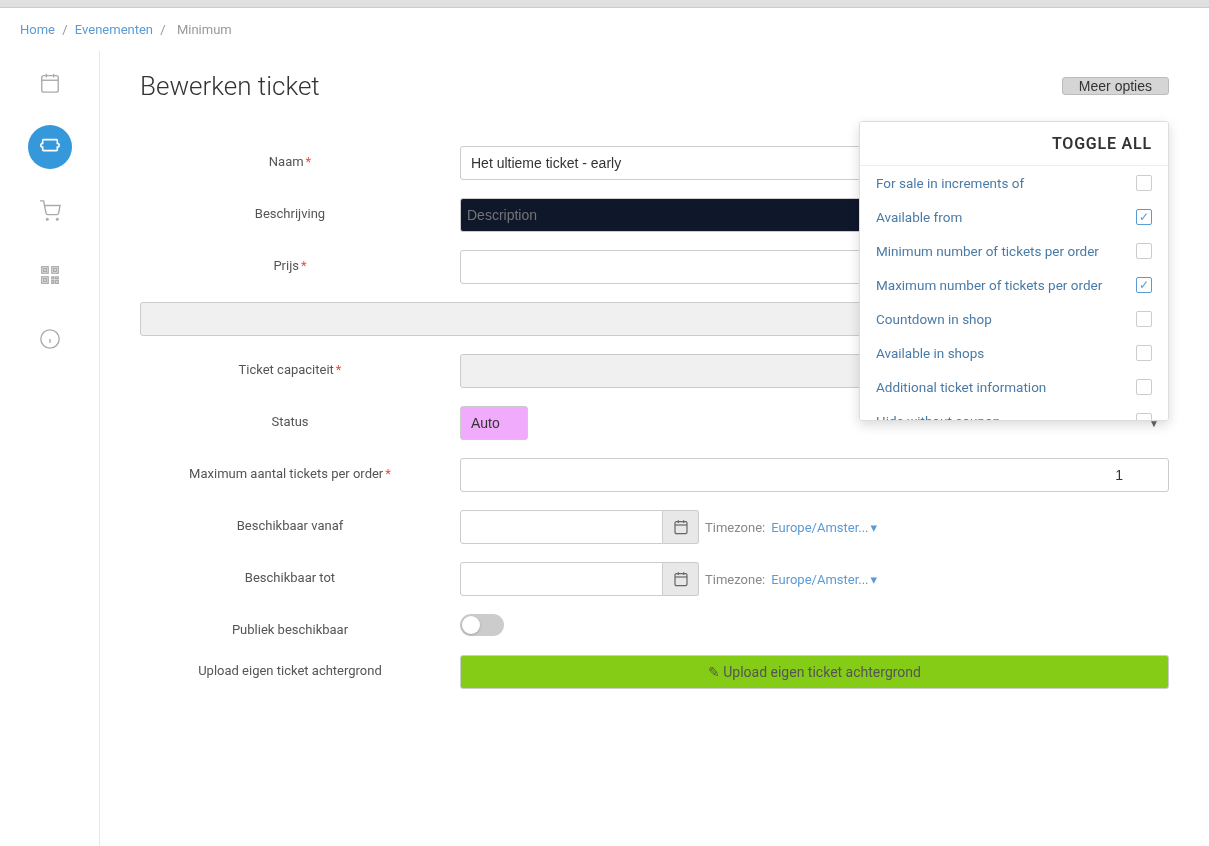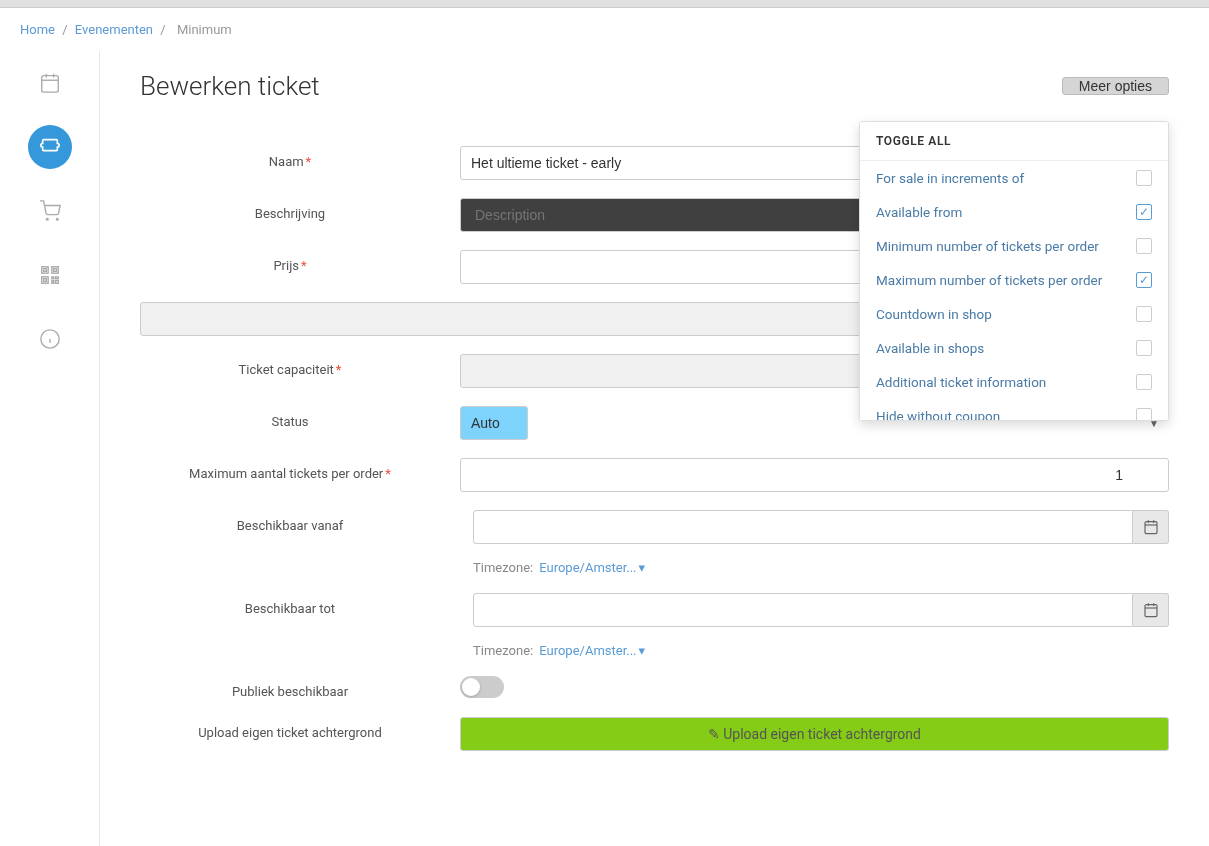--- a/index.html
+++ b/index.html
@@ -126,24 +126,24 @@
       background: #fff;
     }
     .form-control.disabled-bg {
       background: #f0f0f0;
     }
     .form-control-text {
       flex: 1;
       height: 34px;
       border: 1px solid #ccc;
       border-radius: 3px;
-      padding: 6px 14px;
+      padding: 6px 6px;
       font-size: 14px;
       color: #aaa;
-      background: #404040;
+      background: #0f172a;
     }
 
     
     .capacity-row {
       display: flex;
       align-items: center;
       gap: 10px;
       flex: 1;
     }
     .capacity-input {
@@ -168,21 +168,21 @@
     }
 
     
     .status-select {
       flex: 1;
       height: 34px;
       border: 1px solid #ccc;
       border-radius: 3px;
       padding: 6px 10px;
       font-size: 14px;
-      background: #7dd3fc;
+      background: #f0abfc;
       appearance: none;
       -webkit-appearance: none;
     }
     .select-wrapper {
       flex: 1;
       position: relative;
     }
     .select-wrapper::after {
       content: '▼';
       position: absolute;
@@ -191,23 +191,21 @@
       transform: translateY(-50%);
       font-size: 10px;
       color: #666;
       pointer-events: none;
     }
 
     
     .date-wrapper {
       flex: 1;
       display: flex;
-      flex-direction: column;
-      gap: 16px;
-      margin-left: 13px;
+      gap: 6px;
     }
     .date-input-row {
       display: flex;
       align-items: center;
     }
     .date-input {
       flex: 1;
       height: 34px;
       border: 1px solid #ccc;
       border-radius: 3px 0 0 3px;
@@ -298,26 +296,27 @@
       right: 40px;
       background: #fff;
       border: 1px solid #ddd;
       border-radius: 3px;
       box-shadow: 0 4px 12px rgba(0,0,0,0.15);
       width: 310px;
       z-index: 1000;
     }
     .dropdown-header {
       padding: 12px 16px;
-      font-size: 12px;
+      font-size: 16px;
       font-weight: 600;
       letter-spacing: 0.05em;
       color: #333;
       text-transform: uppercase;
       border-bottom: 1px solid #eee;
+      text-align: right;
     }
     .dropdown-item {
       padding: 9px 16px;
       display: flex;
       align-items: center;
       justify-content: space-between;
       cursor: pointer;
       font-size: 13.5px;
       color: #4a7ba7;
     }

